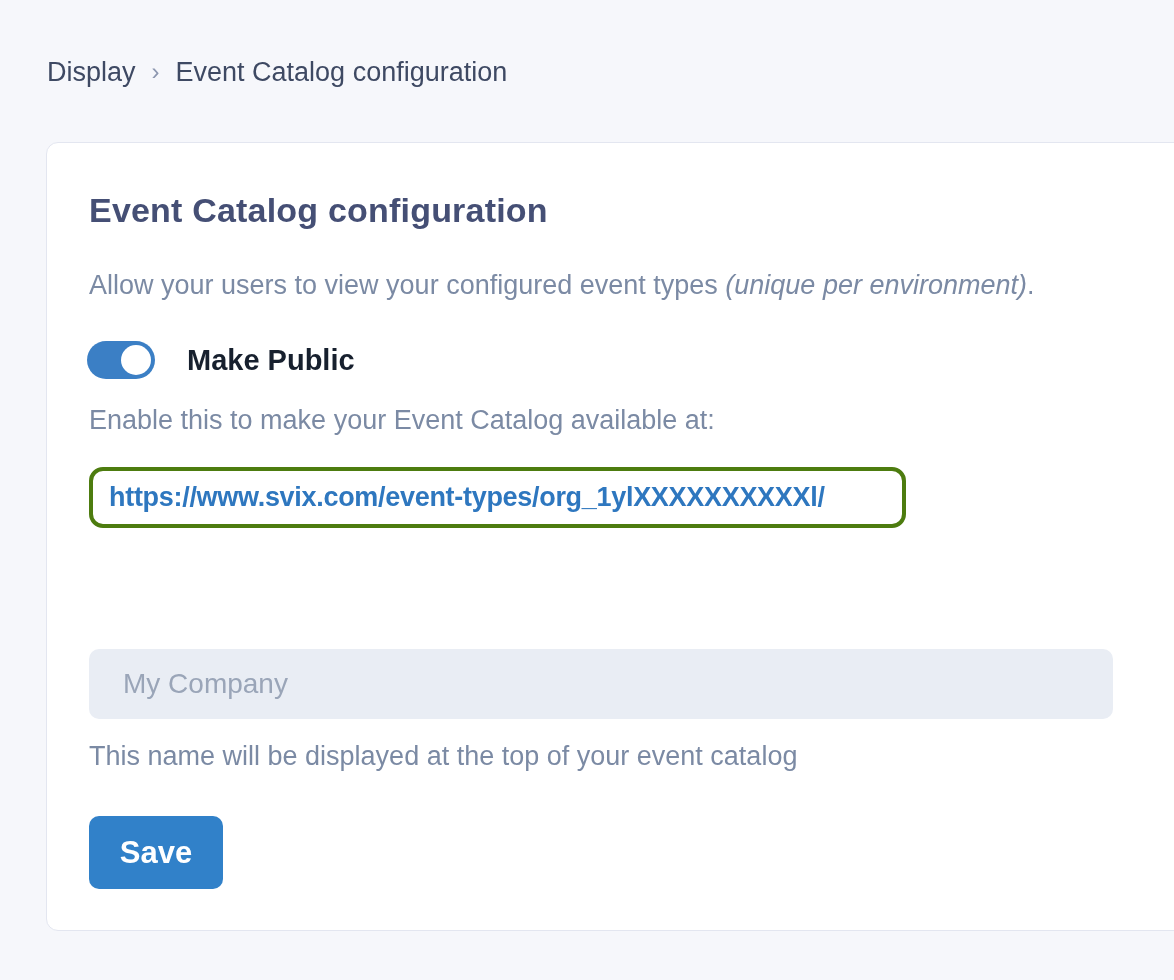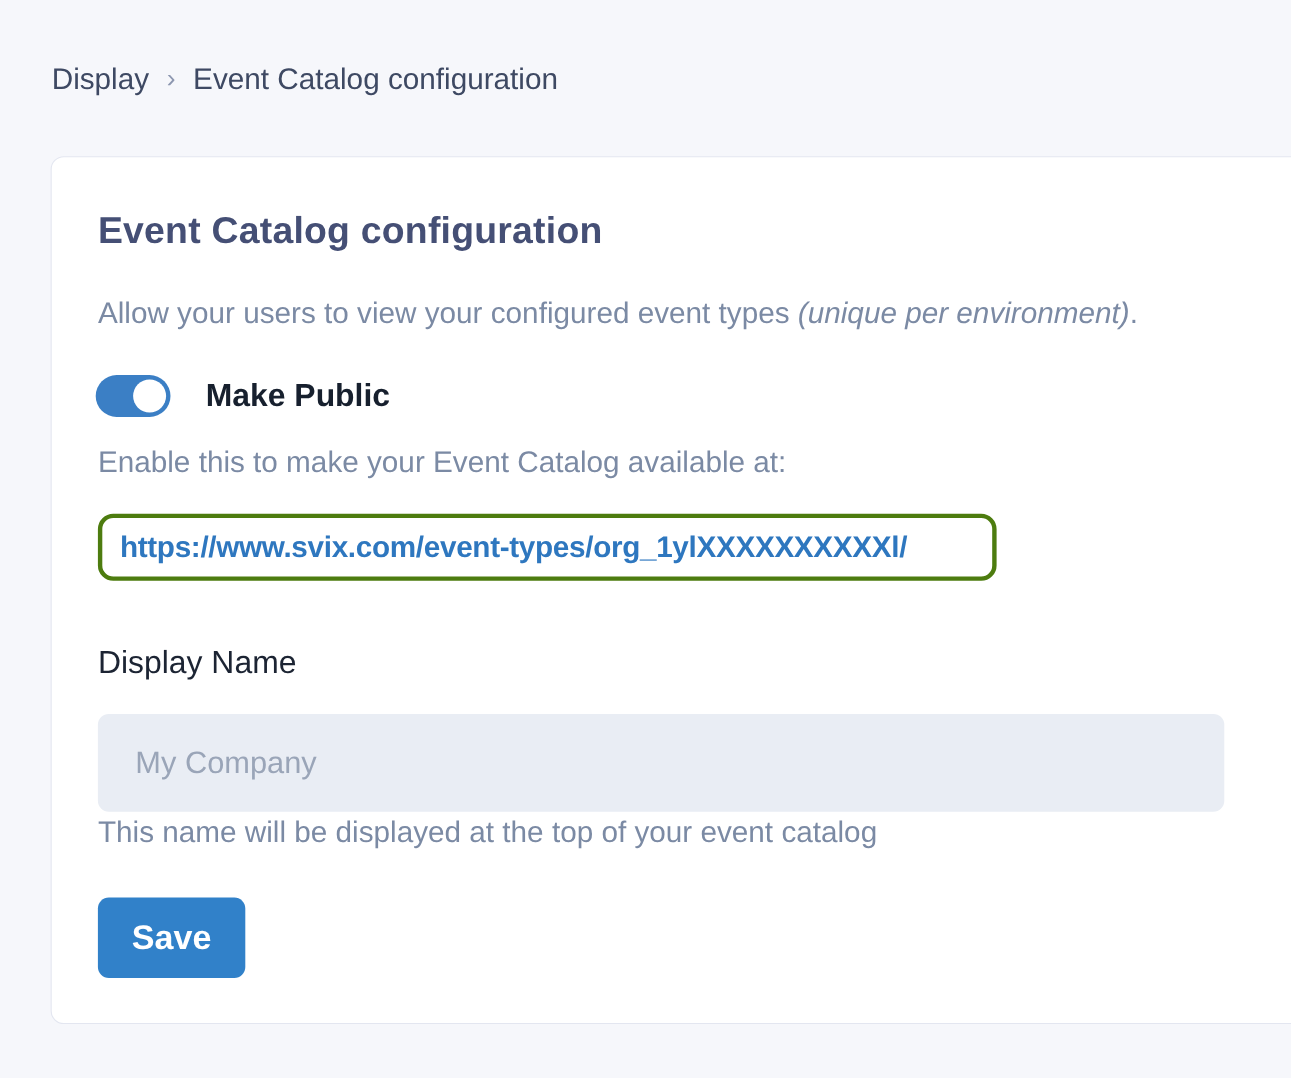--- a/index.html
+++ b/index.html
@@ -84,21 +84,21 @@
     white-space:nowrap; letter-spacing:-0.3px;
   }
 
   .field-label {
     position:absolute; left:42px; top:444px;
     font-size:29px; font-weight:500; color:#1c2433;
   }
 
   .text-input {
     position:absolute; left:42px; top:506px;
-    width:1024px; height:89px;
+    width:1024px; height:70px;
     background:#e9edf4;
     border:none; outline:none;
     border-radius:10px;
     padding:0 34px;
     font-size:28px; color:#1c2433;
     font-family:"Liberation Sans", sans-serif;
   }
   .text-input::placeholder { color:#9aa5b8; opacity:1; }
 
   .field-help {
@@ -137,21 +137,20 @@
     </div>
     <span class="toggle-label">Make Public</span>
   </div>
 
   <p class="url-help">Enable this to make your Event Catalog available at:</p>
 
   <div class="url-box">
     <span class="url-text">https://www.svix.com/event-types/org_1ylXXXXXXXXXXl/</span>
   </div>
 
-  <label class="field-label">Display Name</label>
 
   <input class="text-input" type="text" placeholder="My Company" value="" style="">
 
   <p class="field-help">This name will be displayed at the top of your event catalog</p>
 
   <button class="save-btn">Save</button>
 
 </section>
 
 </body></html>

